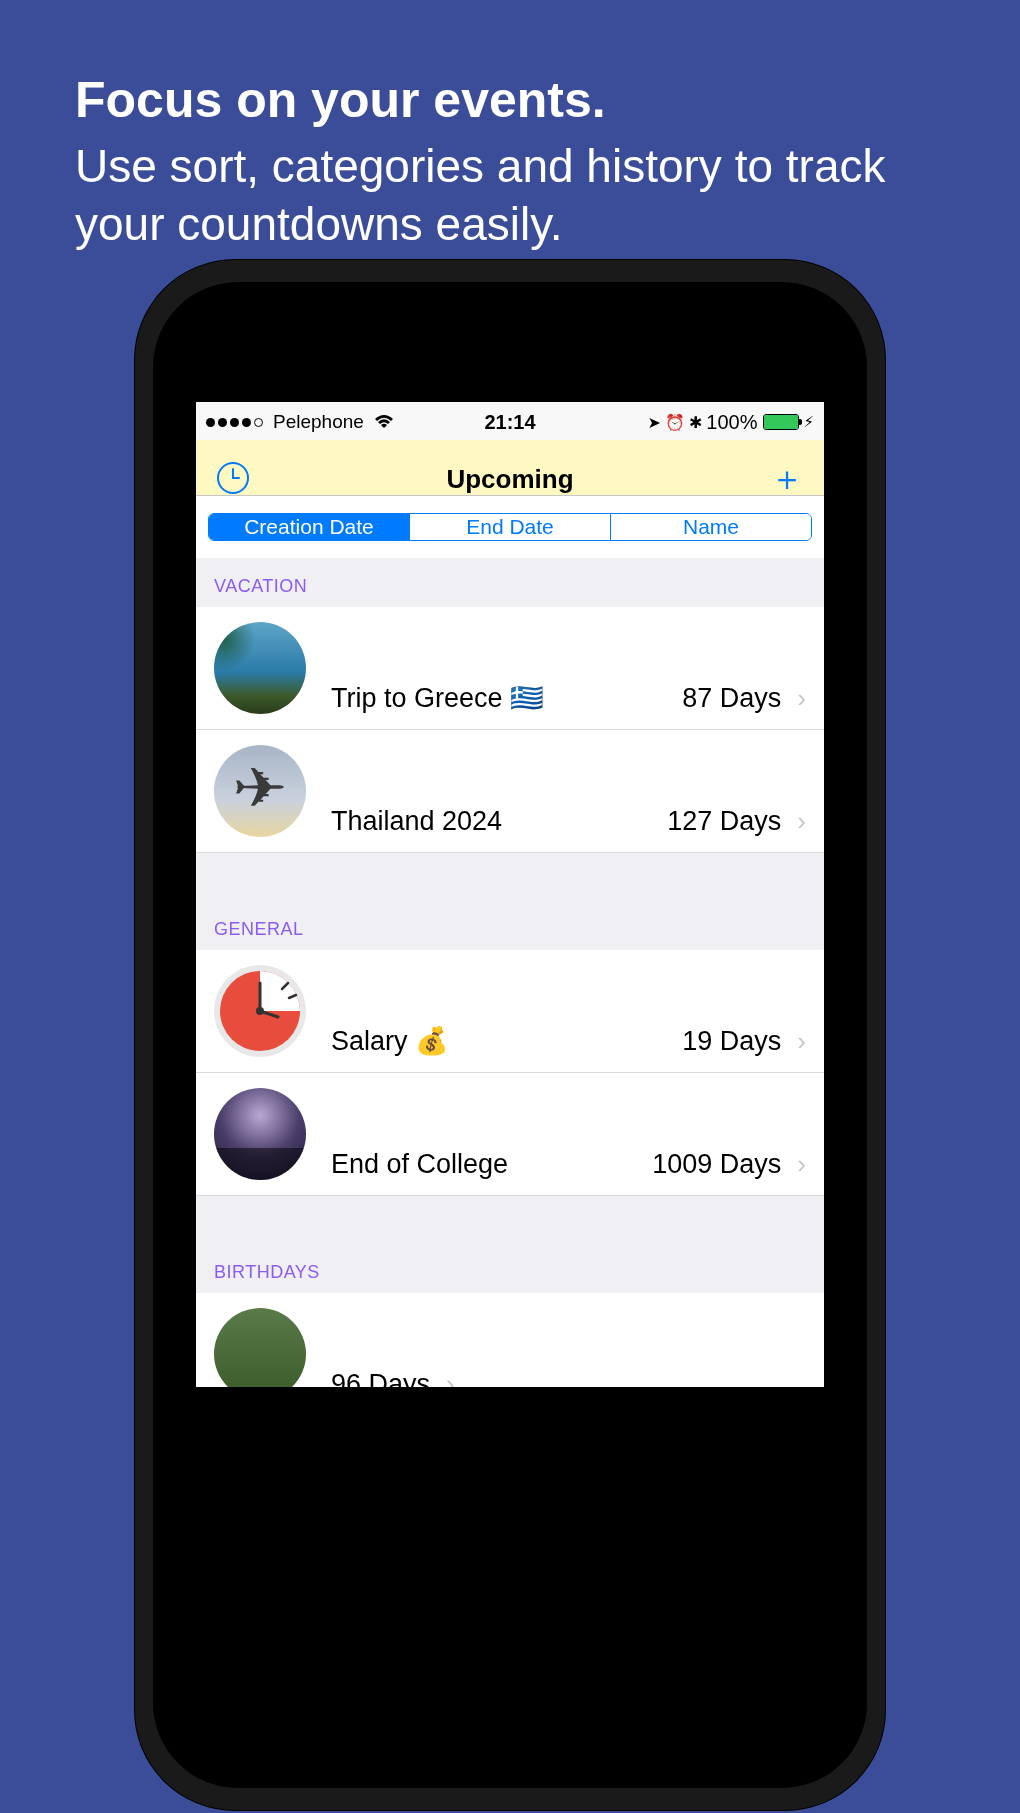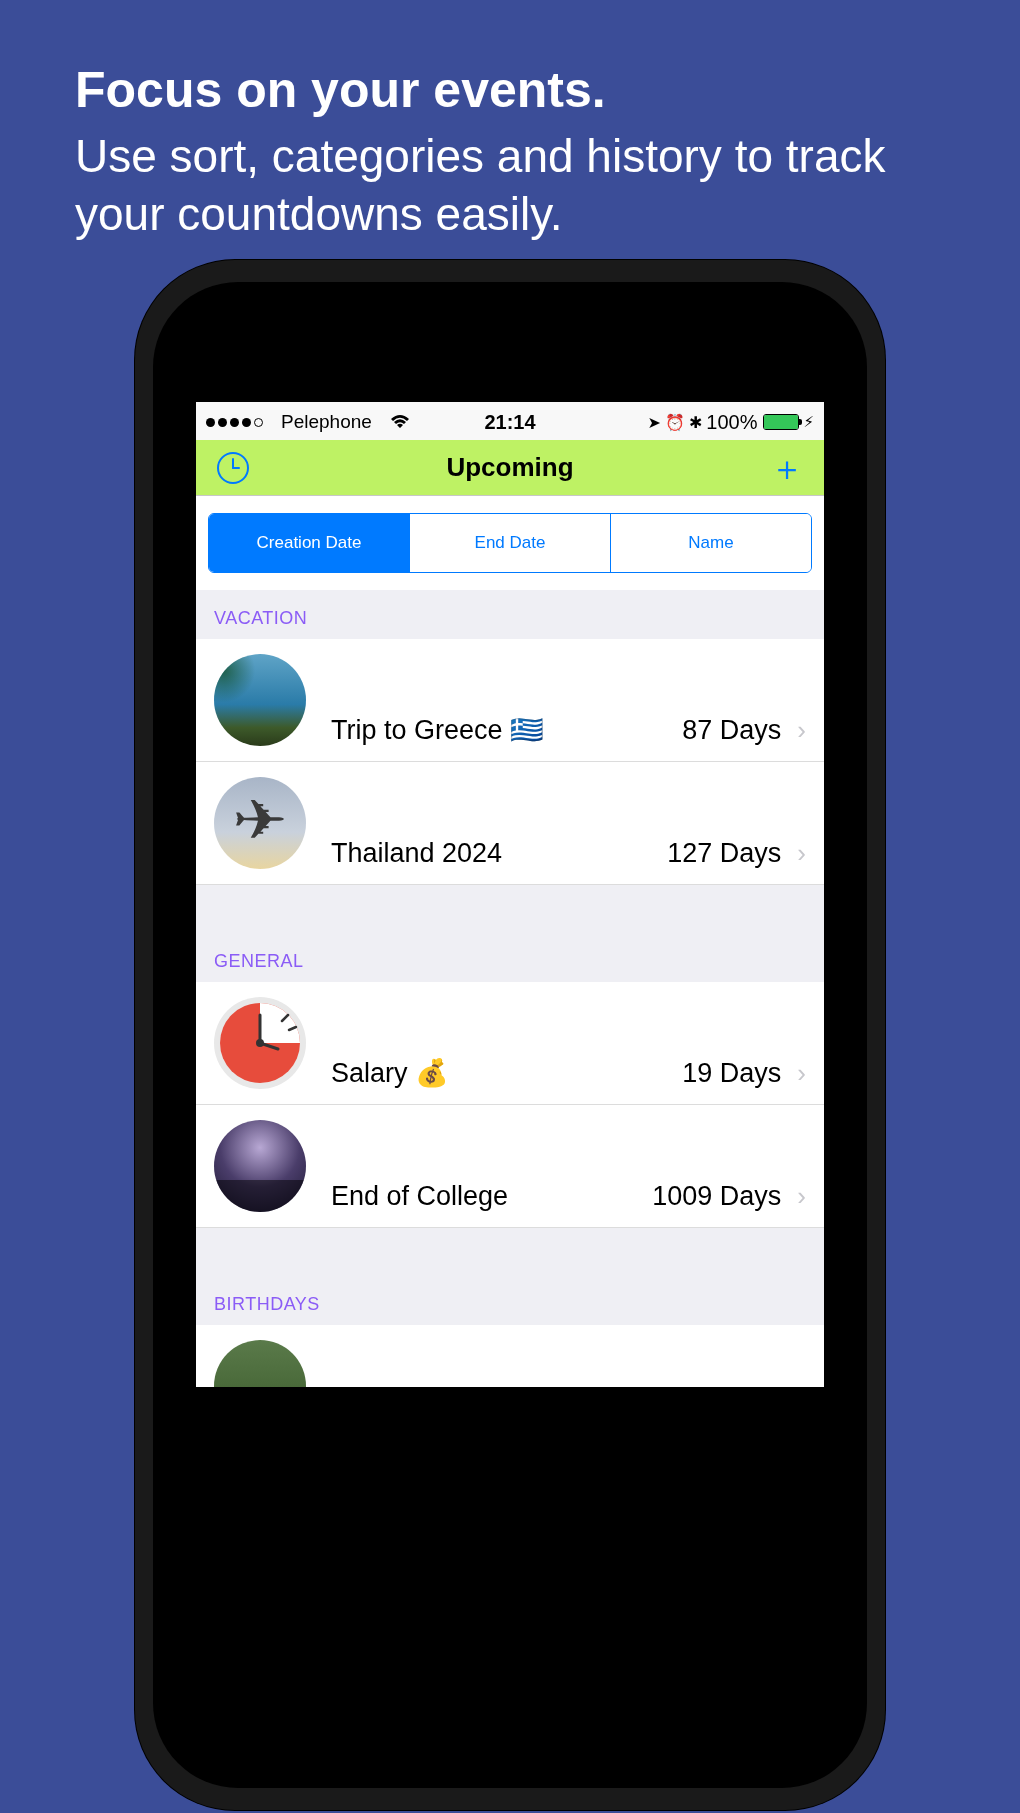--- a/index.html
+++ b/index.html
@@ -1,51 +1,51 @@
 <!DOCTYPE html>
 <html><head>
   <meta charset="utf-8">
   <style>
     * { margin: 0; padding: 0; box-sizing: border-box; font-family: -apple-system, BlinkMacSystemFont, 'Helvetica Neue', sans-serif; }
     body { width: 1020px; height: 1813px; background: #3b4d98; overflow: hidden; position: relative; }
     
-    .promo-text { padding: 60px 75px 0 75px; color: #fff; }
+    .promo-text { padding: 60px 75px 0 75px; color: #fff; margin-top: 10px; }
     .promo-title { font-size: 50px; font-weight: 700; line-height: 1.2; margin-bottom: 8px; }
     .promo-sub { font-size: 46px; font-weight: 400; line-height: 1.25; }
     
     .phone-frame { position: absolute; top: 260px; left: 50%; transform: translateX(-50%); width: 750px; height: 1550px; background: #1a1a1a; border-radius: 100px; padding: 22px 18px; box-shadow: 0 0 0 1px #000; }
     .phone-inner { width: 100%; height: 100%; background: #000; border-radius: 85px; padding: 120px 15px 15px; position: relative; }
     .speaker { position: absolute; top: 57px; left: 50%; transform: translateX(-50%); width: 130px; height: 10px; background: #000; border-radius: 5px; border: 1px solid #333; }
     .camera { position: absolute; top: 53px; left: calc(50% - 115px); width: 16px; height: 16px; background: #222; border-radius: 50%; }
     
     .screen { width: 628px; height: 985px; background: #fff; position: relative; overflow: hidden; margin: 0 auto; }
     
     .status-bar { height: 38px; display: flex; align-items: center; padding: 2px 10px 0; font-size: 20px; font-weight: 500; background: #f8f8f8; }
-    .status-left { display: flex; align-items: center; gap: 18px; flex: 1; }
+    .status-left { display: flex; align-items: center; gap: 10px; flex: 1; }
     .signal-dots { display: flex; gap: 3px; }
     .signal-dots span { width: 9px; height: 9px; border-radius: 50%; background: #000; }
     .signal-dots span.empty { background: transparent; border: 1px solid #000; }
     .carrier { font-size: 19px; }
     .wifi-icon svg { width: 20px; height: 14px; }
     .status-center { flex: 0 0 auto; font-weight: 600; font-size: 20px; }
     .status-right { flex: 1; display: flex; align-items: center; justify-content: flex-end; gap: 4px; }
     .status-right .ico { font-size: 16px; }
     .battery { width: 36px; height: 16px; border: 1.5px solid #000; border-radius: 3px; position: relative; margin-left: 2px; }
     .battery::after { content:''; position: absolute; right: -4px; top: 4px; width: 3px; height: 6px; background: #000; border-radius: 0 2px 2px 0; }
     .battery .fill { height: 100%; background: #34c759; border-radius: 1.5px; }
     .bolt { font-size: 15px; }
     
-    .nav-bar { height: 56px; display: flex; align-items: center; justify-content: space-between; padding: 0 20px; background: #bef264; border-bottom: 1px solid #c7c7c7; }
+    .nav-bar { height: 56px; display: flex; align-items: flex-end; justify-content: space-between; padding: 0 20px; background: #fef9c3; border-bottom: 1px solid #c7c7c7; }
     .nav-title { font-size: 26px; font-weight: 700; }
     .clock-icon { width: 34px; height: 34px; display: flex; align-items: center; justify-content: center; }
     .clock-icon svg { width: 34px; height: 34px; }
     .plus-icon { color: #007aff; font-size: 34px; font-weight: 300; width: 34px; text-align: center; line-height: 1; }
     
     .segmented { display: flex; margin: 17px 12px; border: 1.5px solid #007aff; border-radius: 6px; overflow: hidden; }
-    .segmented button { flex: 1; height: 58px; border: none; background: #fff; color: #007aff; font-size: 17px; font-weight: 400; cursor: pointer; }
+    .segmented button { flex: 1; height: 26px; border: none; background: #fff; color: #007aff; font-size: 21px; font-weight: 400; cursor: pointer; }
     .segmented button.active { background: #007aff; color: #fff; }
     .segmented button:not(:last-child) { border-right: 1.5px solid #007aff; }
     .segmented button.active + button { border-left: none; }
     
     .section-header { padding: 18px 18px 10px; font-size: 18px; letter-spacing: 0.5px; color: #8b5cf6; background: #efeff4; }
     
     .event-row { display: flex; align-items: flex-end; padding: 15px 18px; background: #fff; cursor: pointer; }
     .event-row:not(:last-child) { border-bottom: 0.5px solid #dcdcdc; }
     .event-thumb { width: 92px; height: 92px; border-radius: 50%; flex-shrink: 0; margin-right: 25px; display: flex; align-items: center; justify-content: center; overflow: hidden; position: relative; }
     .event-name { flex: 1; font-size: 27px; font-weight: 400; color: #000; }

